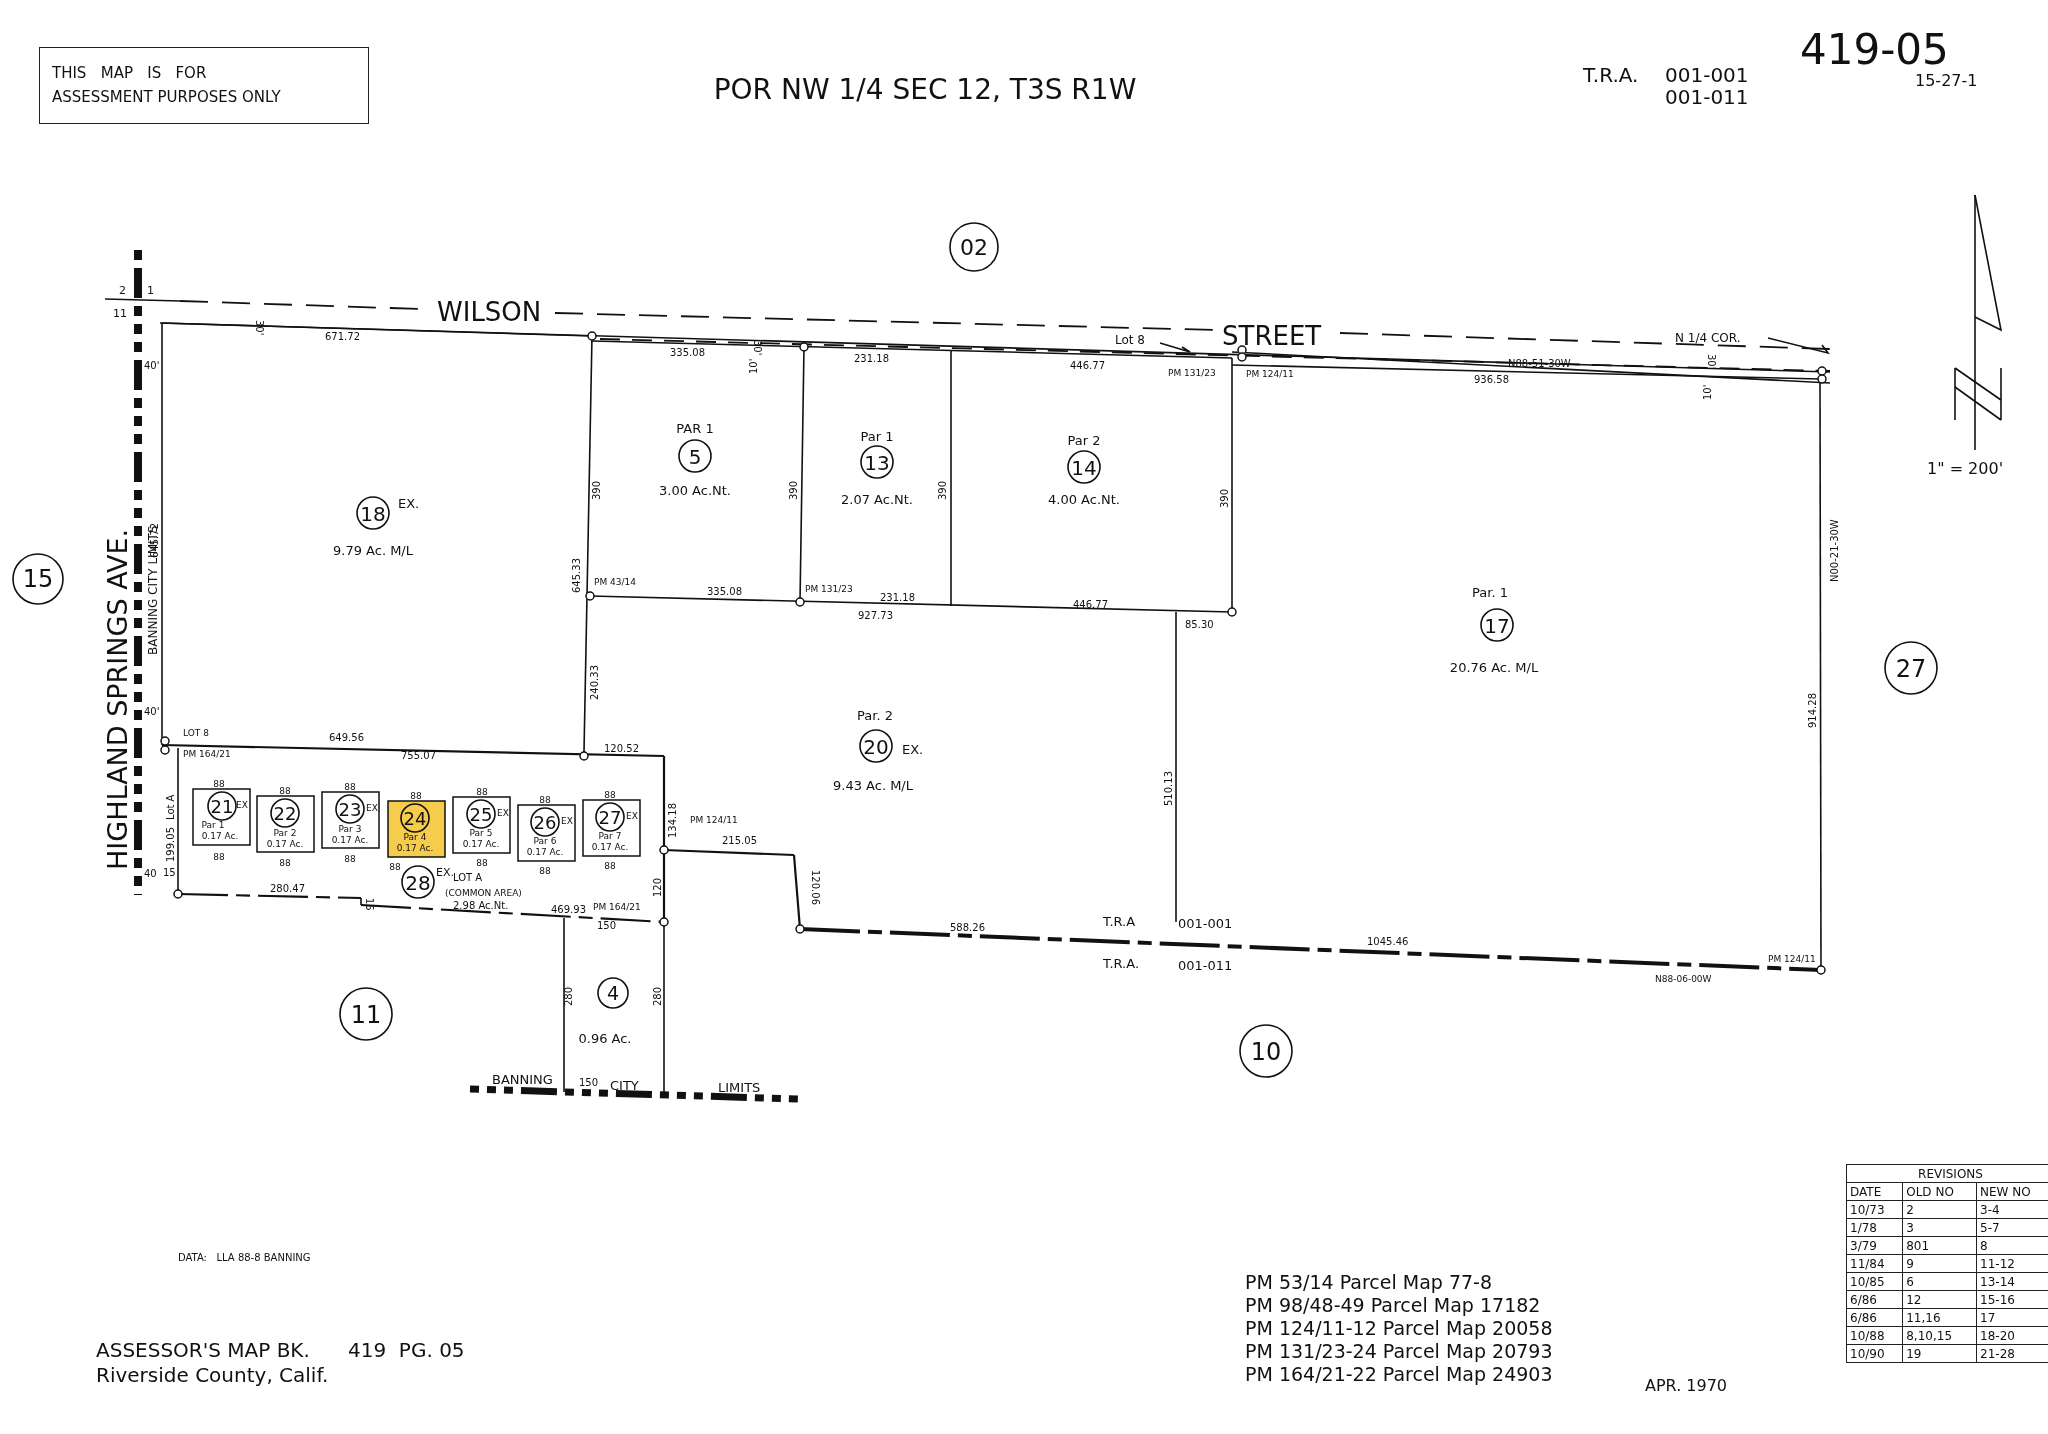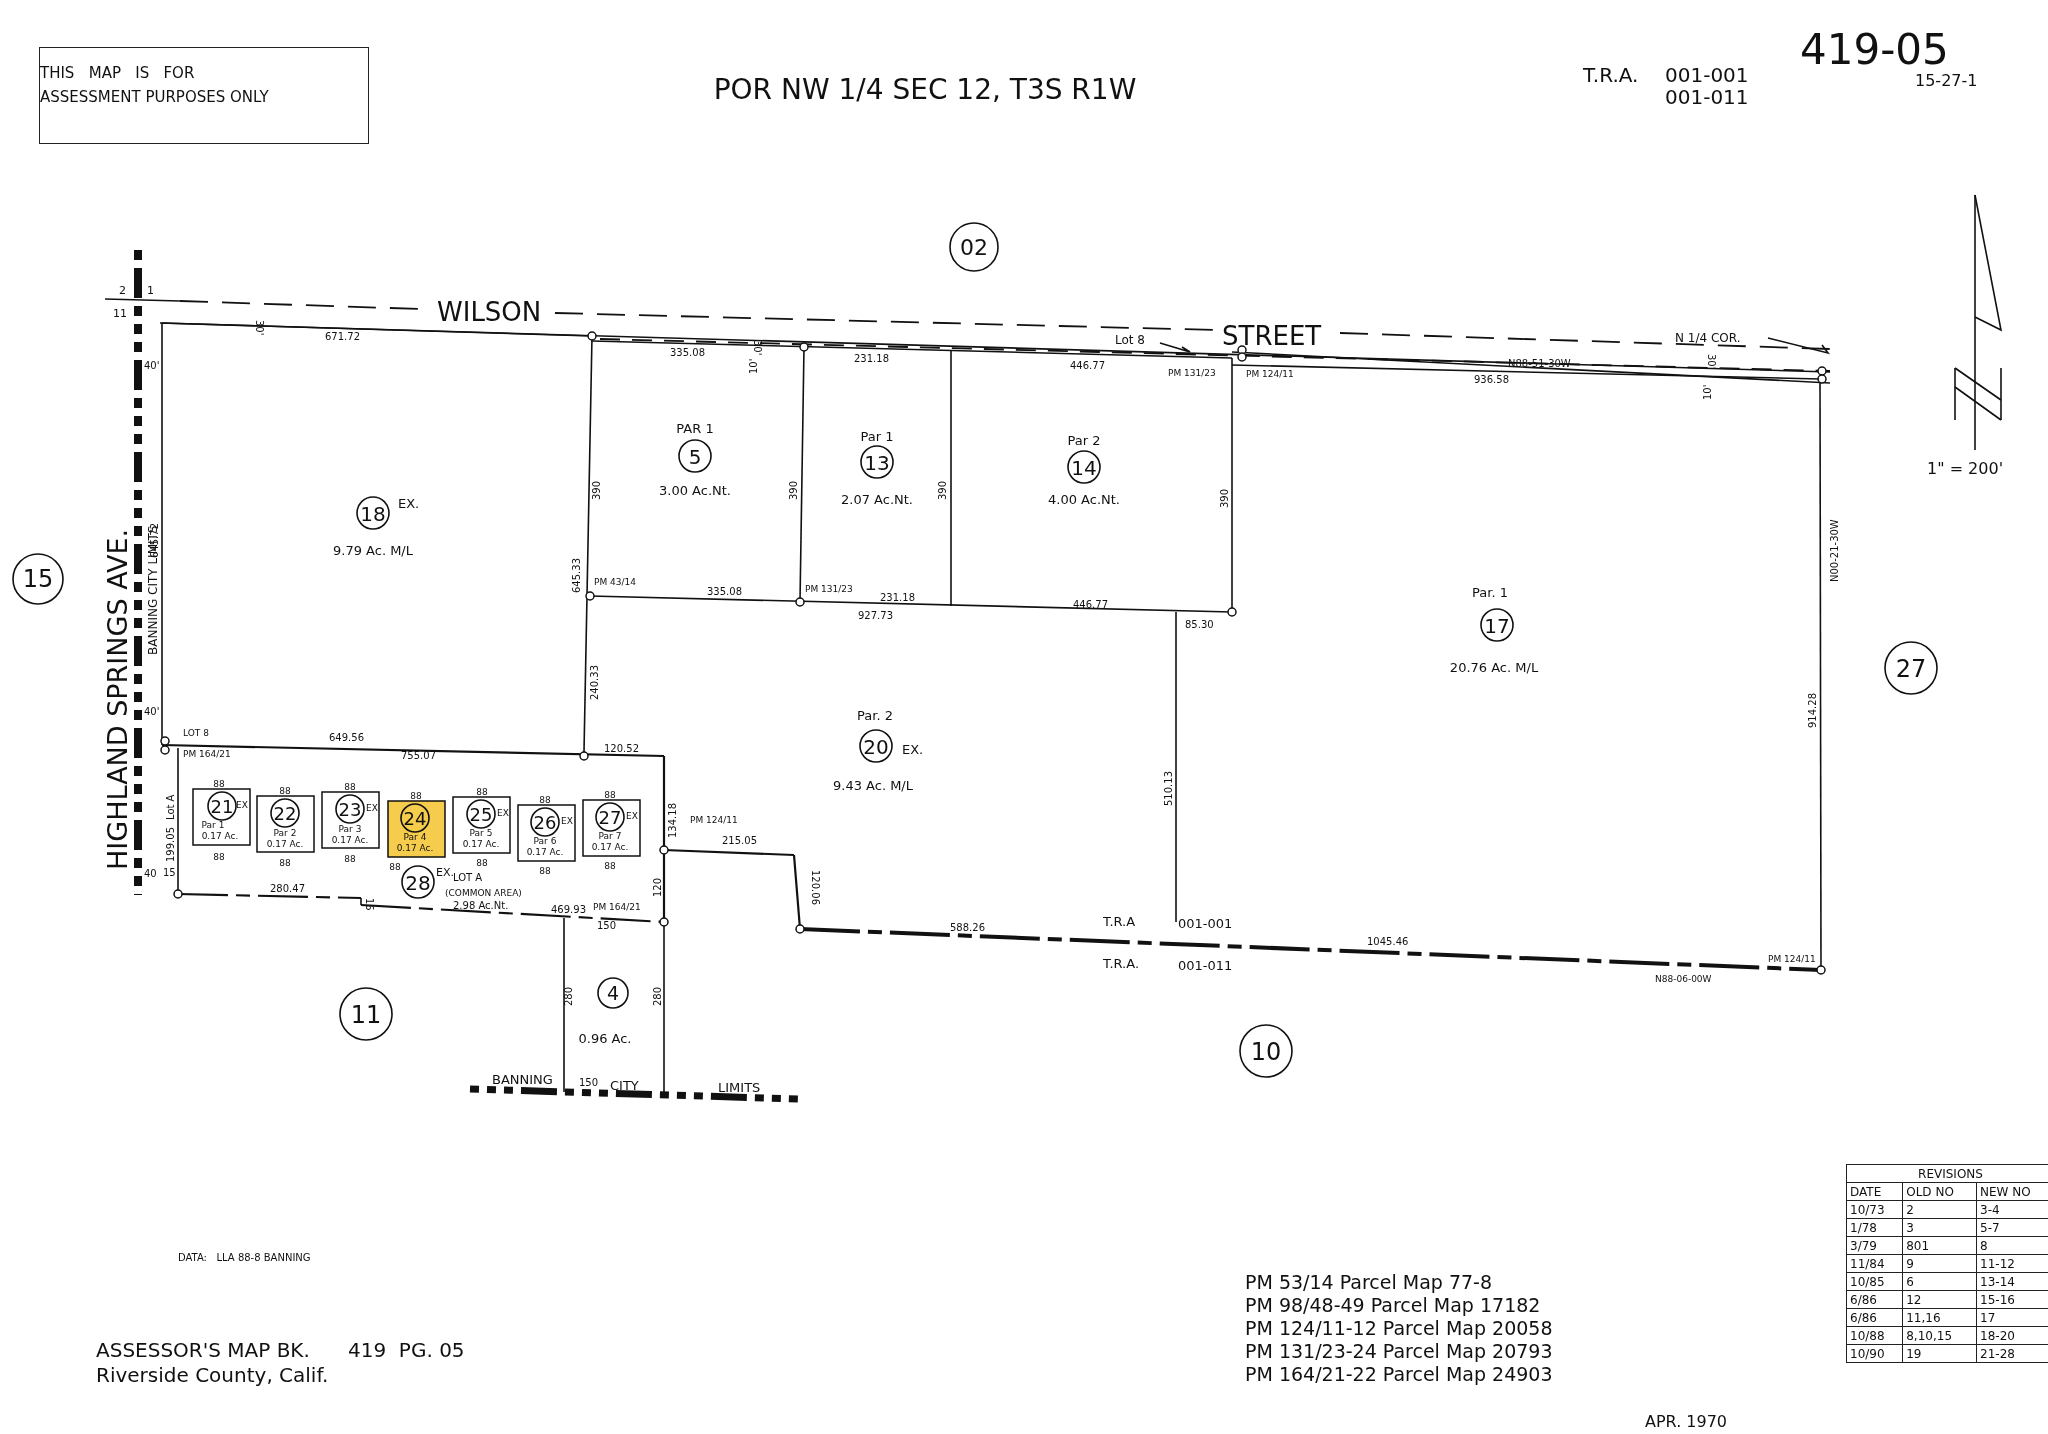--- a/index.html
+++ b/index.html
@@ -15,21 +15,21 @@
   .dash2 { stroke-dasharray: 20 12; stroke-width: 1.8; }
   .circ { fill: none; stroke: #111; stroke-width: 1.6; }
   .hl { fill: #f5cc4b; stroke: #111; stroke-width: 1.5; }
   .box { fill: #fff; stroke: #111; stroke-width: 1.5; }
   .city { stroke: #111; stroke-width: 8; stroke-dasharray: 10 8 30 8 10 8 10 8; fill: none; }
   .city2 { stroke: #111; stroke-width: 7; stroke-dasharray: 9 8 9 8 9 8 36 8; fill: none; }
   .node { fill: #fff; stroke: #111; stroke-width: 1.5; }
   .rev td, .rev th { border: 1.5px solid #222; padding: 0 3px; font-size: 12px; height: 17px; text-align: left; font-weight: normal; white-space: nowrap; }
   .rev { position: absolute; left: 1846px; top: 1164px; border-collapse: collapse; font-family: "DejaVu Sans", sans-serif; width: 209px; }
   .rev th.title { text-align: center; }
-  .disclaimer { position: absolute; left: 39px; top: 47px; width: 330px; height: 97px; border: 1.5px solid #222; box-sizing: border-box; font-size: 15px; line-height: 24px; padding-top: 13px; }
+  .disclaimer { position: absolute; left: 39px; top: 47px; width: 330px; height: 77px; border: 1.5px solid #222; box-sizing: border-box; font-size: 15px; line-height: 24px; padding-top: 13px; padding-left: 12px; }
   .disclaimer div { white-space: pre; }
   .pm-list { position: absolute; left: 1245px; top: 1271px; font-size: 19px; line-height: 23px; }
   .pm-list div { white-space: nowrap; }
   .footer { position: absolute; left: 96px; top: 1338px; font-size: 20px; line-height: 25px; }
   .footer div { white-space: pre; }
 </style>
 </head>
 <body>
 
 <div class="disclaimer">
@@ -418,19 +418,19 @@
   </tbody>
 </table>
 
 <div class="pm-list">
   <div>PM 53/14 Parcel Map 77-8</div>
   <div>PM 98/48-49 Parcel Map 17182</div>
   <div>PM 124/11-12 Parcel Map 20058</div>
   <div>PM 131/23-24 Parcel Map 20793</div>
   <div>PM 164/21-22 Parcel Map 24903</div>
 </div>
-<div style="position:absolute;left:1645px;top:1376px;font-size:16px;margin-top:36px;">APR. 1970</div>
+<div style="position:absolute;left:1645px;top:1376px;font-size:16px;">APR. 1970</div>
 
 <div style="position:absolute;left:178px;top:1252px;font-size:10px;white-space:pre;">DATA:   LLA 88-8 BANNING</div>
 <div class="footer">
   <div>ASSESSOR'S MAP BK.      419  PG. 05</div>
   <div>Riverside County, Calif.</div>
 </div>
 
 </body></html>

